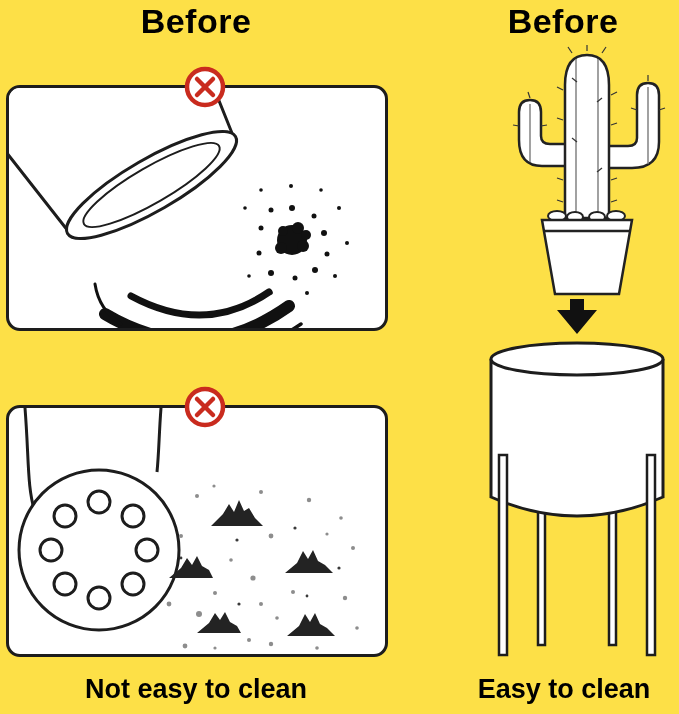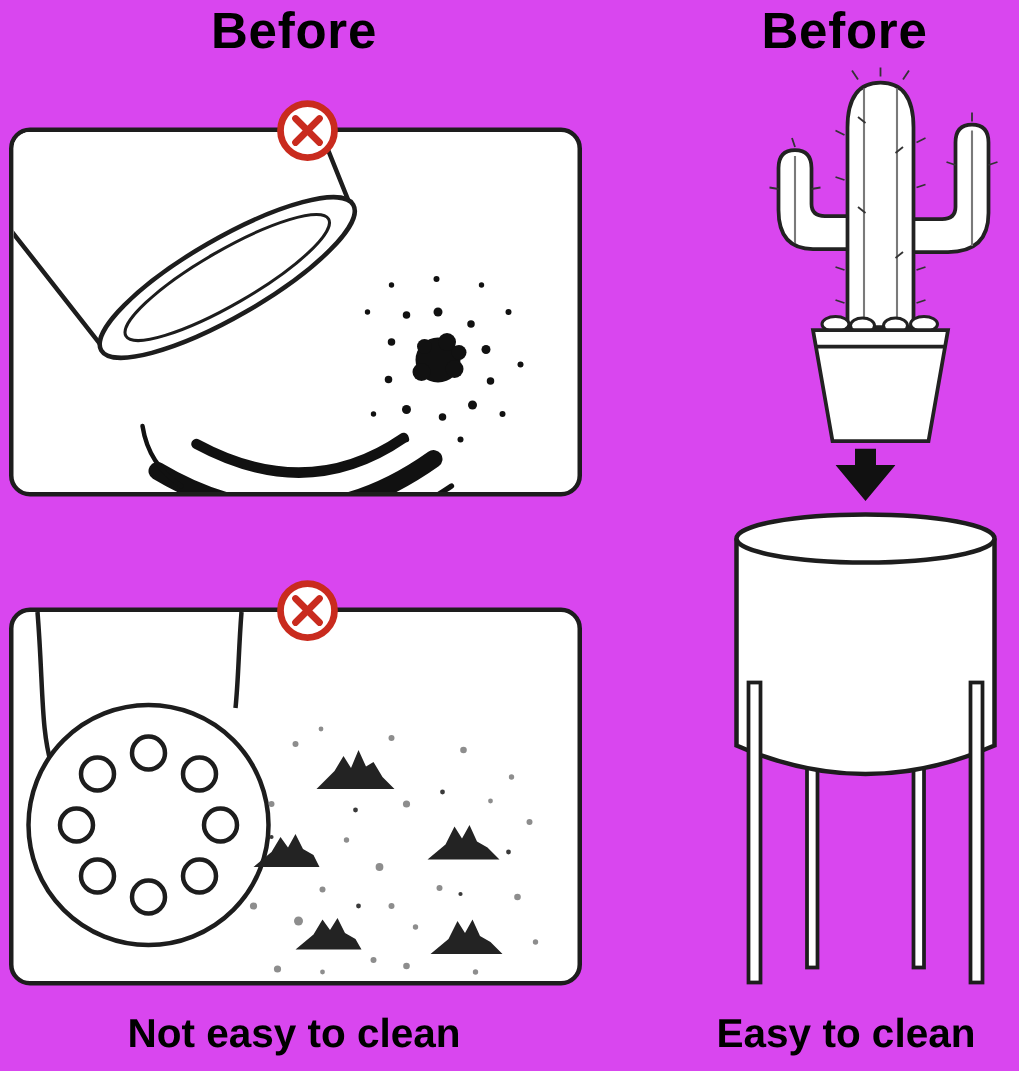--- a/index.html
+++ b/index.html
@@ -1,17 +1,17 @@
 <!DOCTYPE html>
 <html><head>
 <meta charset="utf-8">
 <style>
   html,body{margin:0;padding:0;background:#ffffff;}
   #stage{
-    position:relative;width:679px;height:714px;background:#d946ef;overflow:hidden;
+    position:relative;width:679px;height:714px;background:#fde047;overflow:hidden;
     font-family:"Liberation Sans",sans-serif;color:#000;
   }
   .col-title{
     position:absolute;top:2px;font-size:34px;font-weight:bold;text-align:center;
     letter-spacing:0.5px;
   }
   #title-before{left:0;width:392px;}
   #title-after{left:450px;width:226px;}
   .panel{
     position:absolute;left:6px;width:382px;border:3px solid #1d1d1d;border-radius:14px;

